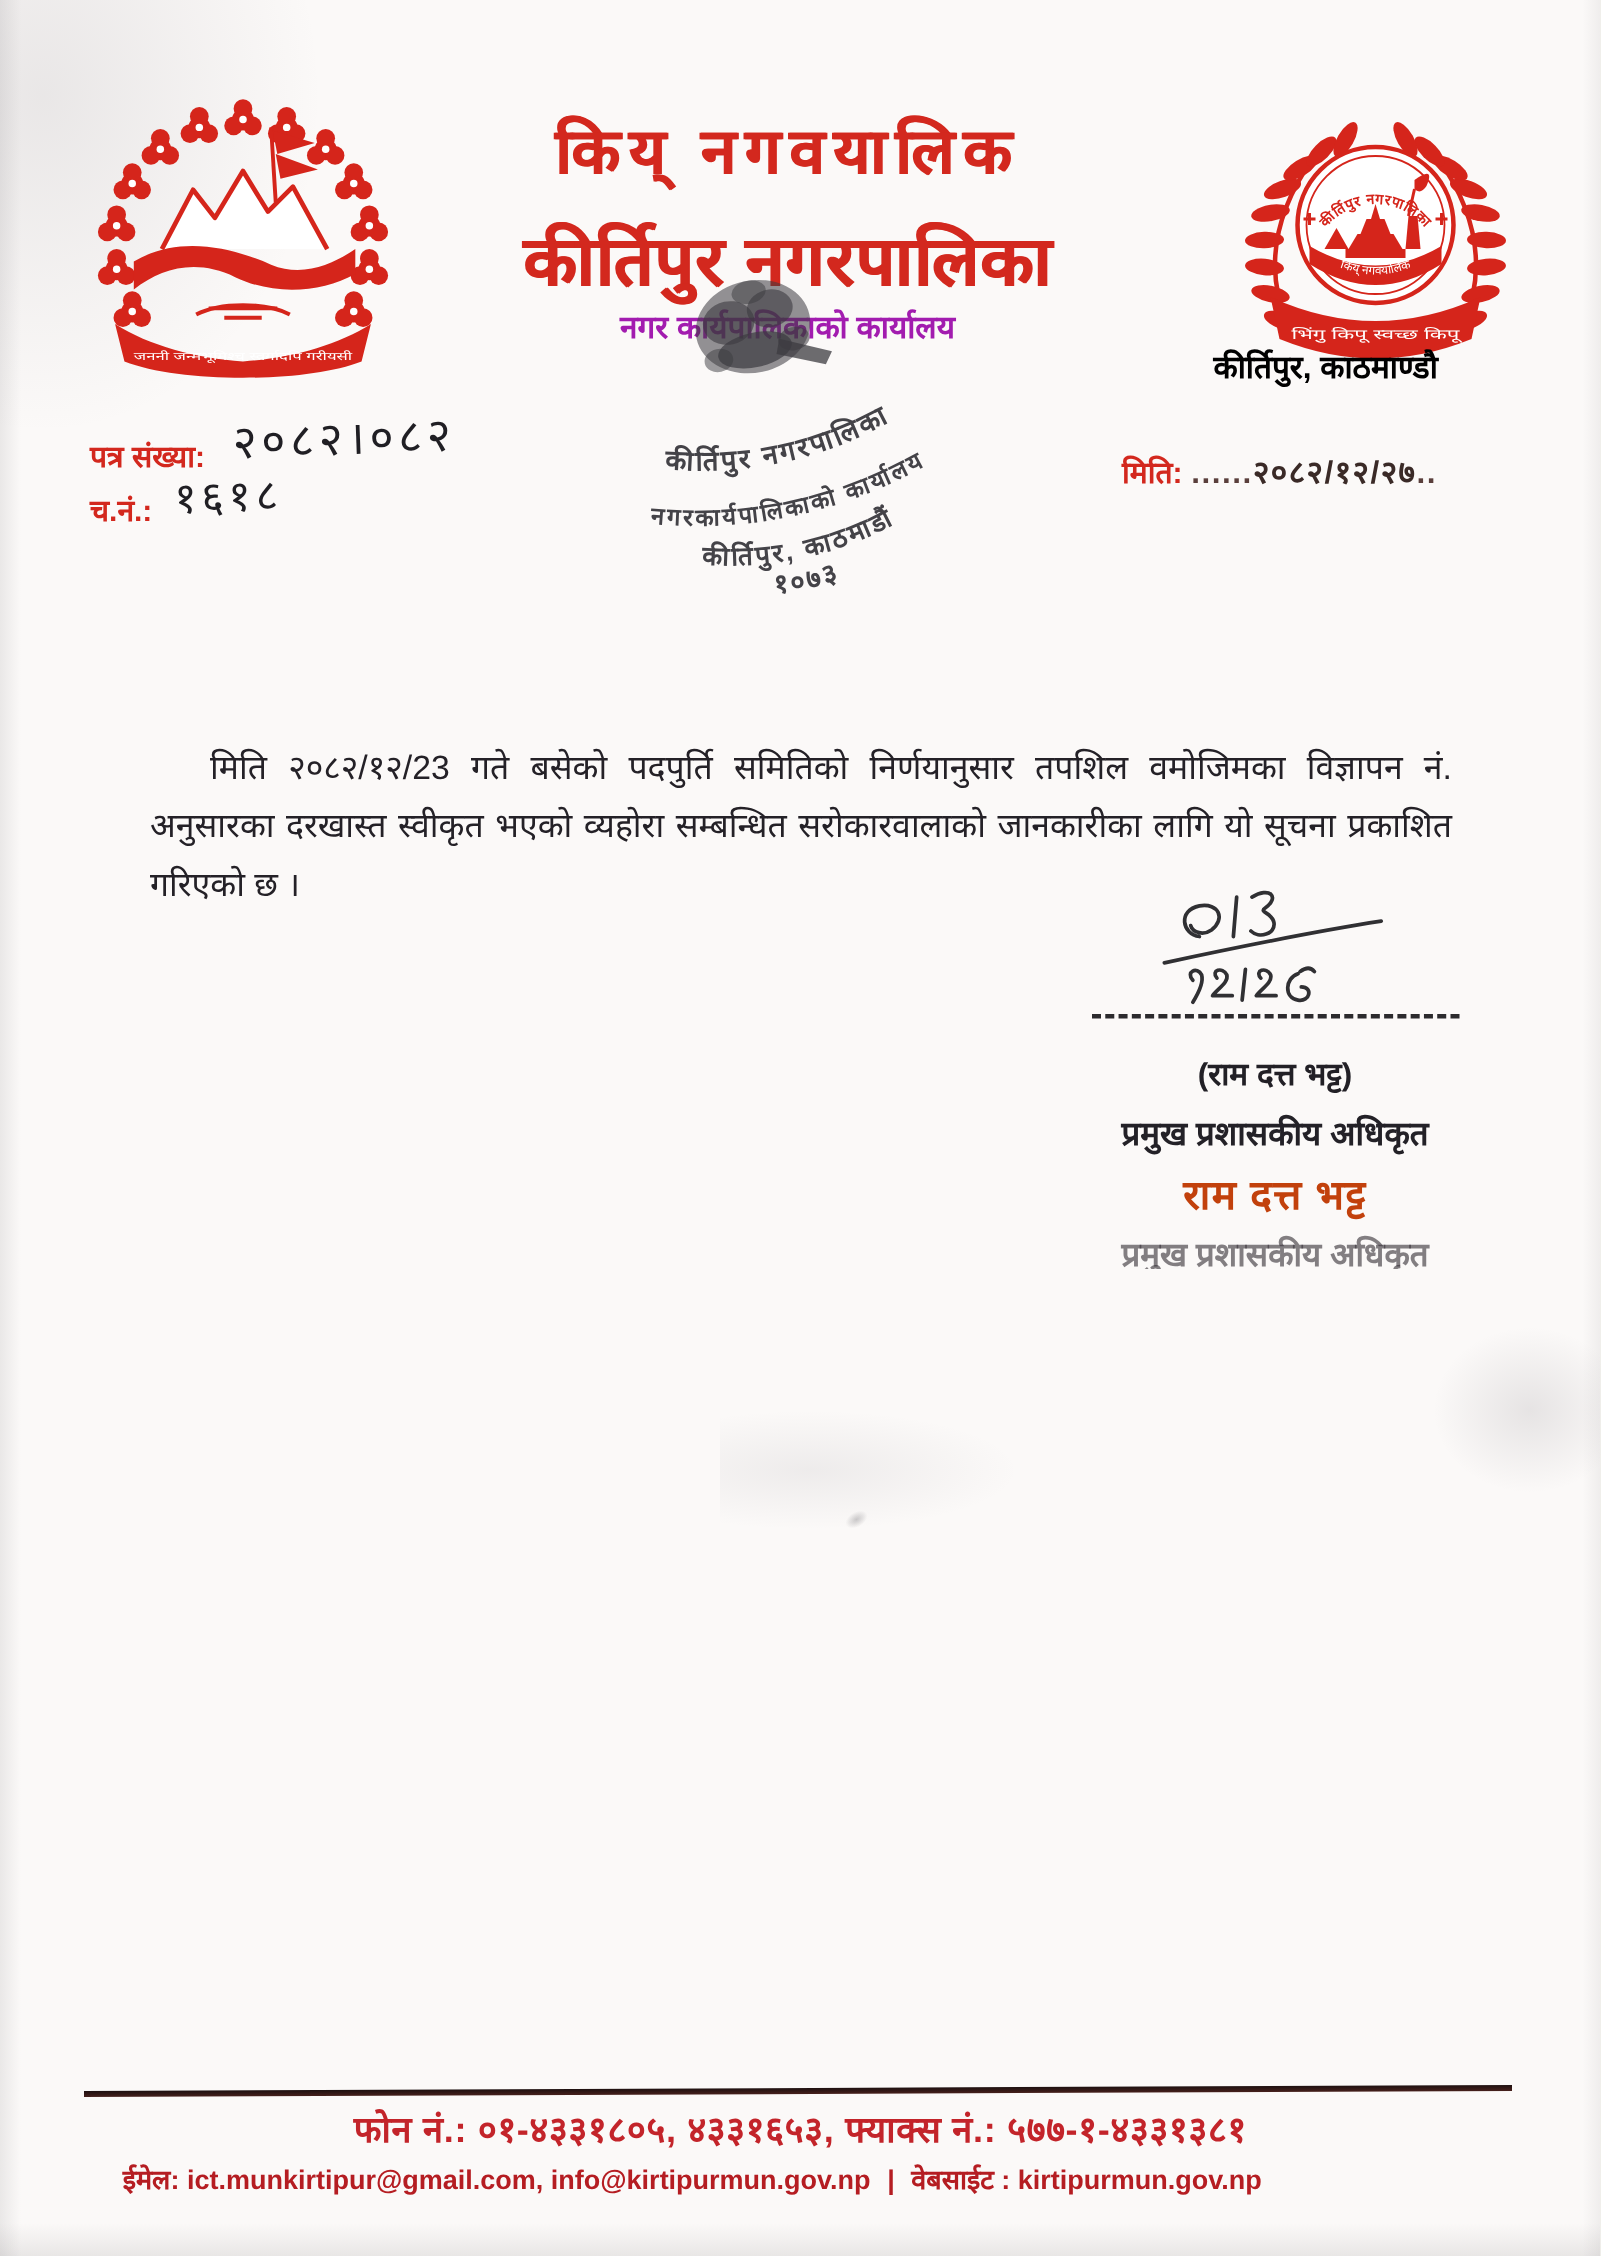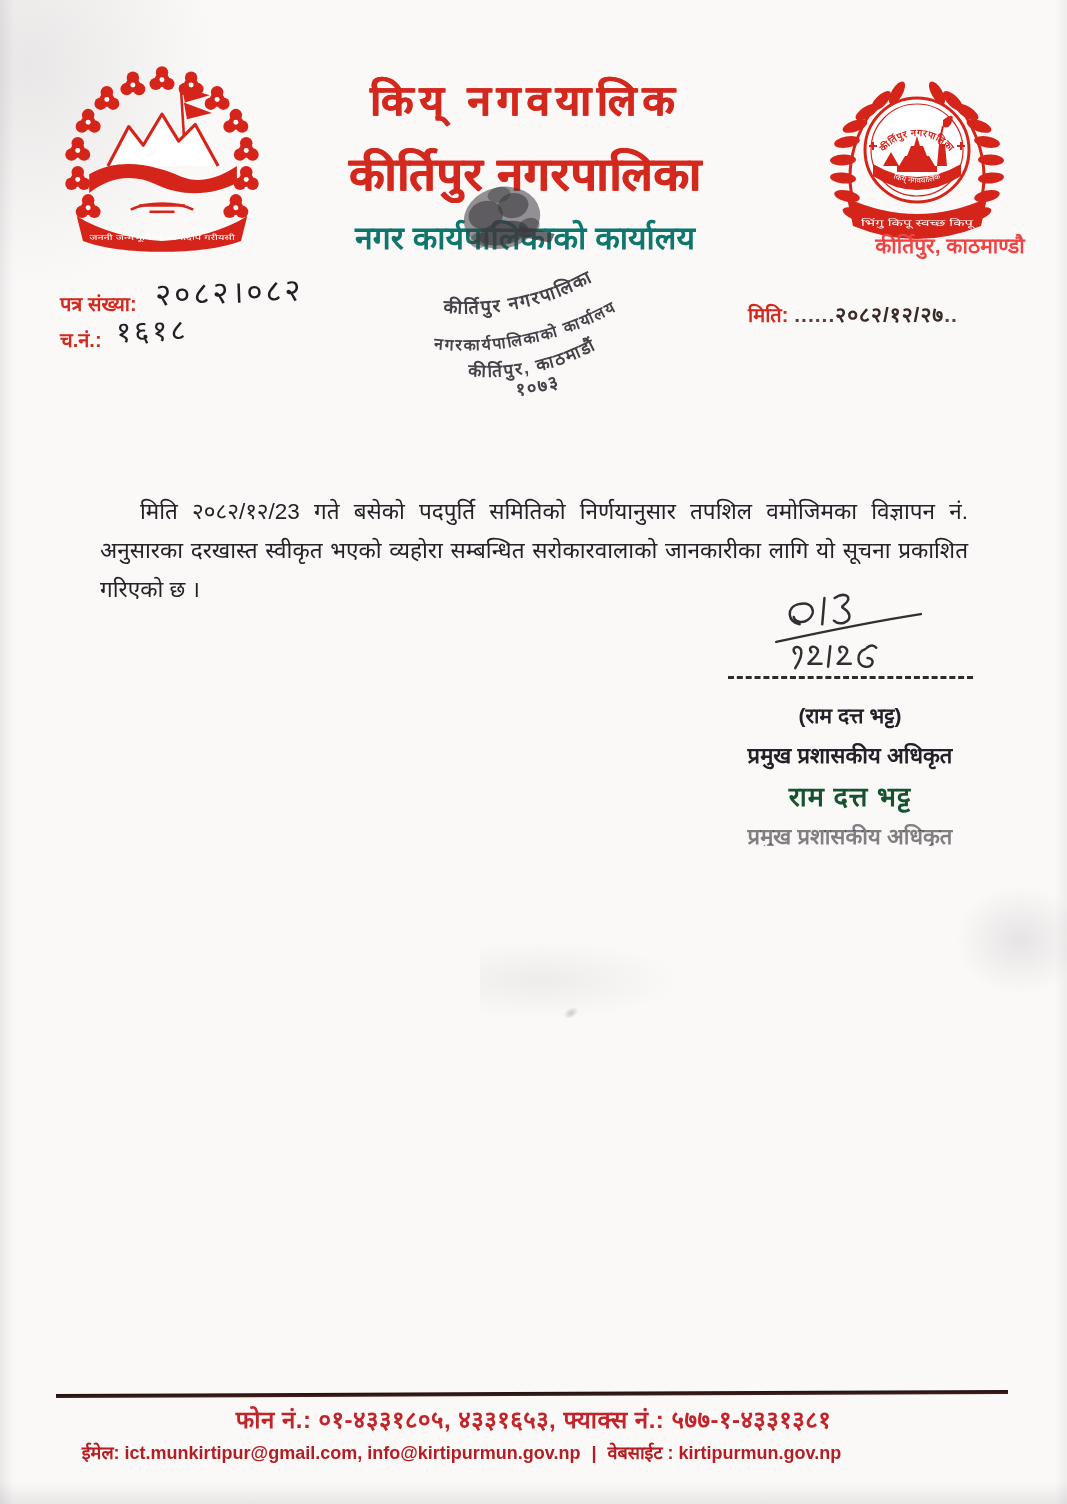--- a/index.html
+++ b/index.html
@@ -31,24 +31,24 @@
   #header-center{left:220px;top:70px;width:610px;text-align:center;}
   #stylized-title{
     font-size:42px;font-weight:700;color:#d3281e;letter-spacing:6px;
     text-shadow:1px 0 #d3281e;white-space:nowrap;
   }
   #municipality-name{
     margin-top:14px;font-size:46px;font-weight:800;color:#d3281e;
     letter-spacing:1px;text-shadow:1.2px 0 #d3281e;white-space:nowrap;
   }
   #office-name{
-    margin-top:12px;font-size:32px;font-weight:700;color:#0f766e;white-space:nowrap;
-  }
-  #right-address{left:840px;top:230px;width:220px;text-align:center;
-    color:#ef4444;font-weight:700;font-size:21px;line-height:31px;}
+    font-size:21px;font-weight:700;color:#a21caf;white-space:nowrap;
+  }
+  #right-address{left:809px;top:230px;width:220px;text-align:left;
+    color:#000000;font-weight:700;font-size:21px;line-height:31px;}
 
   
   .red-label{color:#d3281e;font-weight:700;font-size:20px;}
   .hand{
     font-size:31px;color:#201f24;letter-spacing:3px;font-weight:500;
     transform:rotate(-2deg);display:inline-block;
   }
   #ref-row{left:60px;top:278px;}
   #ref-row .hand{position:relative;top:-8px;margin-left:14px;}
   #dispatch-row{left:60px;top:316px;}
@@ -68,21 +68,21 @@
     font-size:22.5px;line-height:39px;color:#242127;
     text-align:justify;text-indent:40px;font-weight:500;
   }
 
   
   #signature-block{left:690px;top:582px;width:320px;text-align:center;}
   #signature-scribble{display:block;margin:0 auto;}
   #dotted-line{width:245px;margin:2px auto 0;border-top:3px dashed #2c2b2e;}
   #sig-name-paren{margin-top:22px;font-size:21px;color:#222026;font-weight:600;}
   #sig-designation{margin-top:10px;font-size:22px;color:#232127;font-weight:600;}
-  #sig-stamp-name{margin-top:8px;font-size:27px;color:#14532d;font-weight:800;letter-spacing:1px;}
+  #sig-stamp-name{margin-top:8px;font-size:27px;color:#c2410c;font-weight:800;letter-spacing:1px;}
   #sig-stamp-designation{
     margin-top:6px;font-size:22px;font-weight:700;color:rgba(55,50,56,.62);
     filter:blur(.4px);height:26px;overflow:hidden;
   }
 
   
   #footer-rule{left:56px;top:1392px;width:952px;height:4px;
     background:linear-gradient(#1d1010,#46201c);transform:rotate(-.25deg);}
   #footer-phone{left:0;top:1402px;width:1067px;text-align:center;
     color:#c3242a;font-weight:700;font-size:24px;letter-spacing:.5px;white-space:nowrap;}

